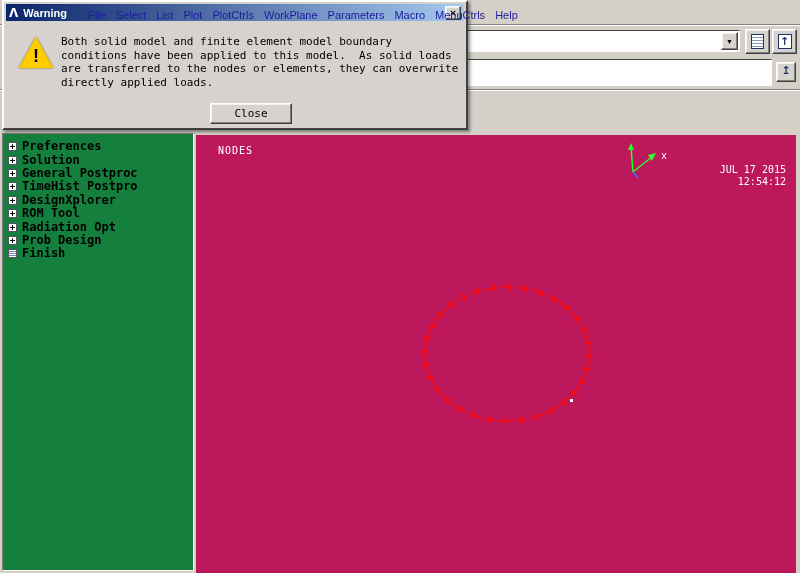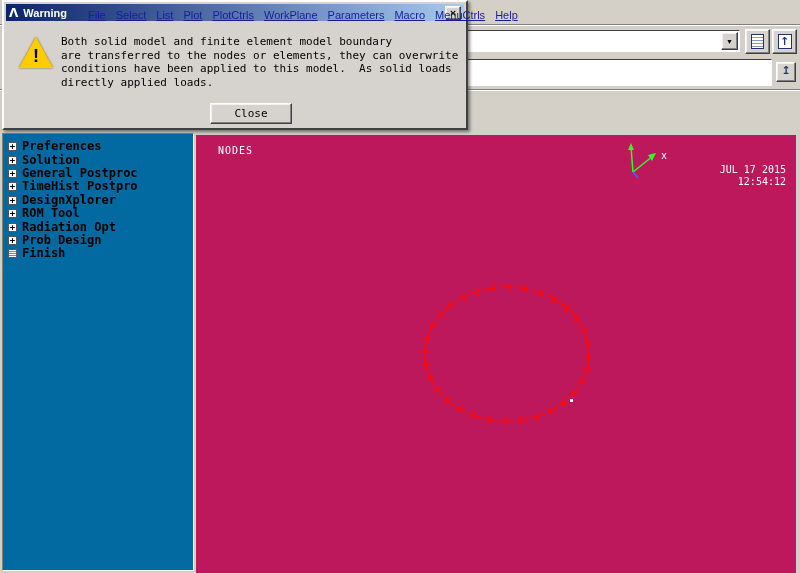--- a/index.html
+++ b/index.html
@@ -6,21 +6,21 @@
   body { background:#808080; font-family:"Liberation Sans", sans-serif; }
   .screen { position:relative; width:800px; height:573px; background:#d4d0c8; overflow:hidden; }
 
   
   .menustrip { position:absolute; left:0; top:0; width:800px; height:25px;
                border-bottom:1px solid #808080; box-shadow:0 1px 0 #ffffff; }
 
   
   .menubar { position:absolute; left:88px; top:9px; display:flex; gap:10px; }
   .menu-item { font:11px "Liberation Sans", sans-serif; color:#1c1c9a;
-               text-decoration:underline; white-space:nowrap; cursor:default; }
+               white-space:nowrap; cursor:default; }
 
   
   .btn3d { background:#d6d3ce; border:1px solid; border-color:#ffffff #404040 #404040 #ffffff;
            box-shadow:inset -1px -1px 0 #808080, inset 1px 1px 0 #f4f2ee; cursor:pointer; }
   .rowB { position:absolute; left:0; top:26px; width:800px; height:30px; }
   .combo { position:absolute; left:2px; top:4px; width:738px; height:22px; background:#ffffff;
            border:1px solid; border-color:#404040 #ffffff #ffffff #404040; }
   .combo input { position:absolute; left:2px; top:1px; width:700px; height:18px; border:none;
                  outline:none; font:12px "DejaVu Sans Mono", monospace; background:transparent; }
   .combo-drop { position:absolute; right:1px; top:1px; width:17px; height:18px;
@@ -33,21 +33,21 @@
   .raise-glyph { width:14px; height:15px; border:1px solid #223366; background:#fff;
                  font:bold 11px/13px "DejaVu Sans", sans-serif; color:#223366; text-align:center; }
   .rowC { position:absolute; left:0; top:56px; width:800px; height:34px;
           border-bottom:1px solid #808080; box-shadow:0 1px 0 #ffffff; }
   .rowC-field { position:absolute; left:2px; top:3px; width:770px; height:27px; background:#ffffff;
                 border:1px solid; border-color:#404040 #ffffff #ffffff #404040; }
   .rowC-btn { position:absolute; left:776px; top:6px; width:20px; height:20px;
               font:bold 11px/16px "DejaVu Sans", sans-serif; color:#223366; text-align:center; }
 
   
-  .main-menu { position:absolute; left:2px; top:133px; width:192px; height:438px; background:#0369a1;
+  .main-menu { position:absolute; left:2px; top:133px; width:192px; height:438px; background:#15803d;
                border:1px solid; border-color:#808080 #ffffff #ffffff #808080; padding-top:6px; }
   .tree-row { display:flex; align-items:center; height:13.4px; padding-left:5px; gap:5px; cursor:pointer; }
   .tree-icon { width:9px; height:9px; border:1px solid #556; background:#fff; position:relative; flex:none; }
   .tree-icon.i-plus::before { content:"+"; position:absolute; left:0; top:0; width:7px; height:7px;
         font:bold 9px/7px "DejaVu Sans Mono", monospace; text-align:center; color:#000; }
   .tree-icon.i-sheet { background:repeating-linear-gradient(180deg,#ffffff 0 1px,#7788aa 1px 2px); }
   .tree-label { font:bold 12px/13px "DejaVu Sans Mono", monospace; color:#000; white-space:nowrap; }
 
   
   .graphics { position:absolute; left:196px; top:135px; width:600px; height:440px; background:#be185d; }
@@ -212,22 +212,22 @@
       <span class="dialog-title-text">Warning</span>
       <div class="dialog-close btn3d">×</div>
     </div>
     <div class="warn-icon">
       <div class="warn-tri"></div>
       <div class="warn-mark">!</div>
     </div>
     <div class="dialog-msg">
 
     <div>Both solid model and finite element model boundary</div>
+        <div>conditions have been applied to this model.  As solid loads</div>
         <div>are transferred to the nodes or elements, they can overwrite</div>
-        <div>conditions have been applied to this model.  As solid loads</div>
         <div>directly applied loads.</div>
       </div>
     <button class="close-btn btn3d">Close</button>
   </div>
 
   <div class="menubar">
 
   <span class="menu-item">File</span>
       <span class="menu-item">Select</span>
       <span class="menu-item">List</span>

